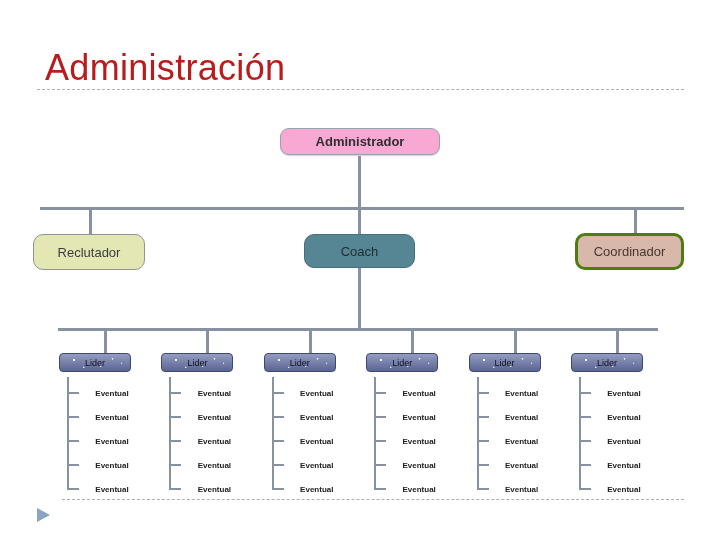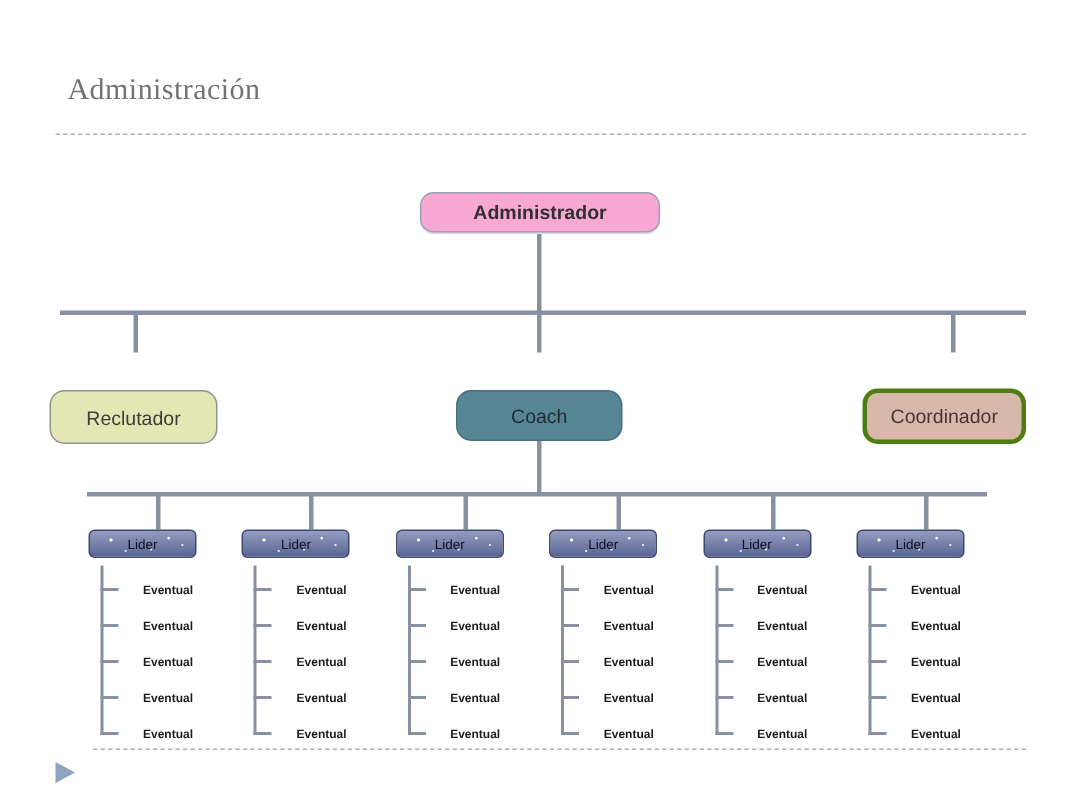--- a/index.html
+++ b/index.html
@@ -2,21 +2,21 @@
 <html><head>
 <meta charset="utf-8">
 <style>
   html,body{margin:0;padding:0;background:#fff;}
   .slide{
     position:relative;width:720px;height:540px;background:#ffffff;
     font-family:"Liberation Sans",sans-serif;overflow:hidden;
   }
   .title{
     position:absolute;left:45px;top:50px;margin:0;
-    font-size:20px;font-weight:400;color:#737373;line-height:1;letter-spacing:.3px;font-family:Liberation Serif, serif;
+    font-size:36px;font-weight:400;color:#b91c1c;line-height:1;letter-spacing:.3px;
   }
   .dash{position:absolute;border-top:1px dashed #b0b0b0;height:0;}
   .top-dash{left:37px;top:89px;width:647px;}
   .bottom-dash{left:62px;top:499px;width:622px;}
   .line{position:absolute;background:#8791a2;}
   #v-admin{left:358px;top:156px;width:3px;height:79px;}
   #h-l2{left:40px;top:207px;width:644px;height:3px;}
   #v-recl{left:89px;top:210px;width:3px;height:25px;}
   #v-coord{left:634px;top:210px;width:3px;height:25px;}
   #v-coach{left:358px;top:268px;width:3px;height:61px;}
@@ -24,21 +24,21 @@
   .node{
     position:absolute;display:flex;align-items:center;justify-content:center;
     box-sizing:border-box;white-space:nowrap;
   }
   .root{
     left:280px;top:128px;width:160px;height:27px;
     background:#f9a8d4;border:1.5px solid #99a1b3;border-radius:9px;
     font-size:13px;font-weight:700;color:#2f2f33;
     box-shadow:0 1px 1px rgba(120,130,150,.35);
   }
-  .l2{border-radius:10px;font-size:13px;height:36px;margin-top:26px;}
+  .l2{border-radius:10px;font-size:13px;height:36px;}
   .reclutador{left:33px;top:234px;width:112px;background:#e3e7b4;border:1px solid #8f9594;color:#3c3c3c;}
   .coach{left:304px;top:234px;width:111px;height:34px;background:#568694;border:1px solid #47707e;color:#1f2d33;}
   .coordinador{left:575px;top:233px;width:109px;height:37px;background:#d9b8ac;border:3px solid #4d7c0f;color:#46362f;}
   .leaders{
     position:absolute;left:59px;top:353px;width:604px;
     display:flex;justify-content:space-between;
   }
   .leader-col{position:relative;width:92px;height:165px;}
   .drop{position:absolute;left:45px;top:-23px;width:3px;height:23px;background:#8791a2;}
   .lider{

